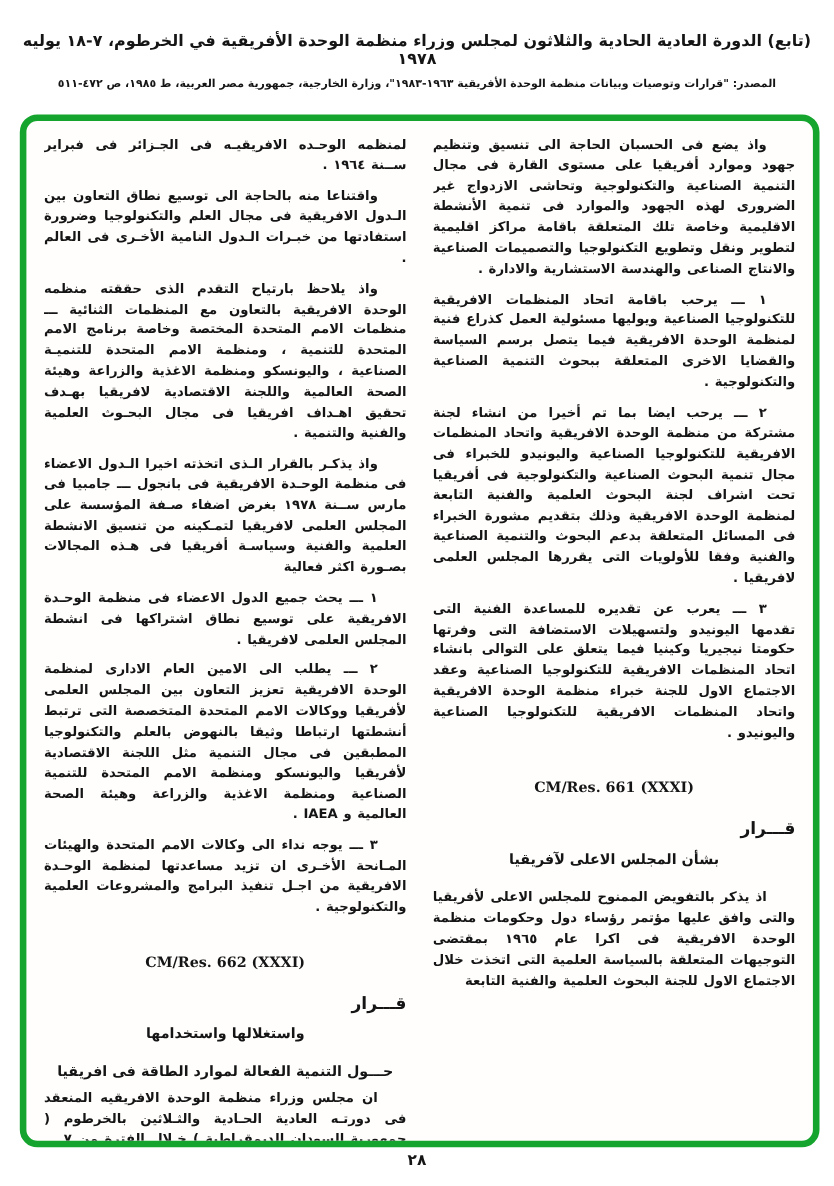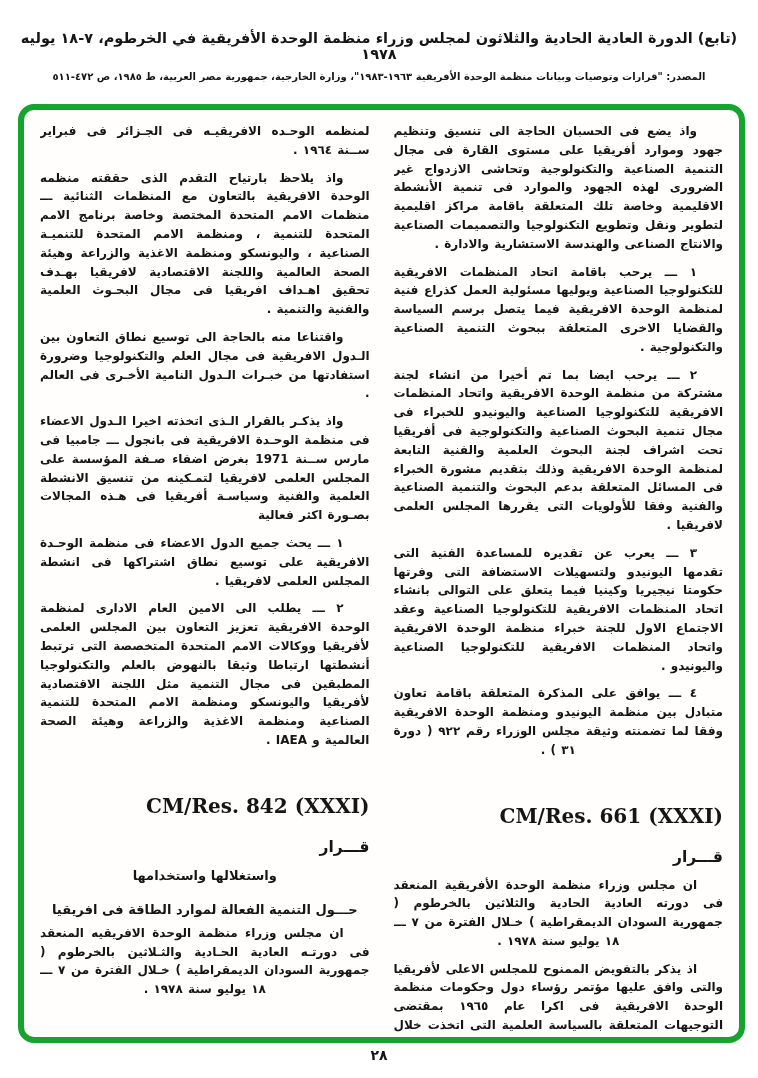--- a/index.html
+++ b/index.html
@@ -62,25 +62,25 @@
     line-height: 18.8px;
     font-weight: bold;
     text-align: justify;
     margin: 0 0 9px 0;
     word-spacing: 1px;
   }
   .para.indent { text-indent: 26px; }
   .para.tlc { text-align-last: center; }
   .res-ref {
     direction: ltr;
-    text-align: right;
+    text-align: center;
     font-family: "DejaVu Serif", serif;
-    font-size: 20px;
+    font-size: 13px;
     font-weight: 600;
-    margin: 44px 0 20px 0;
+    margin: 34px 0 20px 0;
   }
   .res-title {
     text-align: right;
     font-size: 15.5px;
     font-weight: bold;
     margin: 6px 0 10px 0;
   }
   .res-subtitle {
     text-align: center;
     font-size: 13px;
@@ -110,39 +110,39 @@
     <div class="source-line">المصدر: "قرارات وتوصيات وبيانات منظمة الوحدة الأفريقية ١٩٦٣-١٩٨٣"، وزارة الخارجية، جمهورية مصر العربية، ط ١٩٨٥، ص ٤٧٢-٥١١</div>
   </div>
 
   <div class="frame">
 
     <div class="col">
       <p class="para indent">واذ يضع فى الحسبان الحاجة الى تنسيق وتنظيم جهود وموارد أفريقيا على مستوى القارة فى مجال التنمية الصناعية والتكنولوجية وتحاشى الازدواج غير الضرورى لهذه الجهود والموارد فى تنمية الأنشطة الاقليمية وخاصة تلك المتعلقة باقامة مراكز اقليمية لتطوير ونقل وتطويع التكنولوجيا والتصميمات الصناعية والانتاج الصناعى والهندسة الاستشارية والادارة .</p>
       <p class="para indent">١ ـــ يرحب باقامة اتحاد المنظمات الافريقية للتكنولوجيا الصناعية ويوليها مسئولية العمل كذراع فنية لمنظمة الوحدة الافريقية فيما يتصل برسم السياسة والقضايا الاخرى المتعلقة ببحوث التنمية الصناعية والتكنولوجية .</p>
       <p class="para indent">٢ ـــ يرحب ايضا بما تم أخيرا من انشاء لجنة مشتركة من منظمة الوحدة الافريقية واتحاد المنظمات الافريقية للتكنولوجيا الصناعية واليونيدو للخبراء فى مجال تنمية البحوث الصناعية والتكنولوجية فى أفريقيا تحت اشراف لجنة البحوث العلمية والفنية التابعة لمنظمة الوحدة الافريقية وذلك بتقديم مشورة الخبراء فى المسائل المتعلقة بدعم البحوث والتنمية الصناعية والفنية وفقا للأولويات التى يقررها المجلس العلمى لافريقيا .</p>
       <p class="para indent">٣ ـــ يعرب عن تقديره للمساعدة الفنية التى تقدمها اليونيدو ولتسهيلات الاستضافة التى وفرتها حكومتا نيجيريا وكينيا فيما يتعلق على التوالى بانشاء اتحاد المنظمات الافريقية للتكنولوجيا الصناعية وعقد الاجتماع الاول للجنة خبراء منظمة الوحدة الافريقية واتحاد المنظمات الافريقية للتكنولوجيا الصناعية واليونيدو .</p>
-      <p class="para indent tlc">٤ ـــ يوافق على المذكرة المتعلقة باقامة تعاون متبادل بين منظمة اليونيدو ومنظمة الوحدة الافريقية وفقا لما تضمنته وثيقة مجلس الوزراء رقم ٩٢٢ ( دورة ٣١ ) .</p>
 
       <p class="res-ref">CM/Res. 661 (XXXI)</p>
 
       <h2 class="res-title">قـــرار</h2>
+      <h3 class="res-subtitle">بشأن المجلس الاعلى لآفريقيا</h3>
 
-      <p class="para indent tlc">ان مجلس وزراء منظمة الوحدة الأفريقية المنعقد فى دورته العادية الحادية والثلاثين بالخرطوم ( جمهورية السودان الديمقراطية ) خـلال الفترة من ٧ ـــ ١٨ يوليو سنة ١٩٧٨ .</p>
       <p class="para indent">اذ يذكر بالتفويض الممنوح للمجلس الاعلى لأفريقيا والتى وافق عليها مؤتمر رؤساء دول وحكومات منظمة الوحدة الافريقية فى اكرا عام ١٩٦٥ بمقتضى التوجيهات المتعلقة بالسياسة العلمية التى اتخذت خلال الاجتماع الاول للجنة البحوث العلمية والفنية التابعة</p>
     </div>
 
     <div class="col">
       <p class="para">لمنظمه الوحـده الافريقيـه فى الجـزائر فى فبراير ســنة ١٩٦٤ .</p>
+      <p class="para indent">واقتناعا منه بالحاجة الى توسيع نطاق التعاون بين الـدول الافريقية فى مجال العلم والتكنولوجيا وضرورة استفادتها من خبـرات الـدول النامية الأخـرى فى العالم .</p>
       <p class="para indent">واذ يلاحظ بارتياح التقدم الذى حققته منظمه الوحدة الافريقية بالتعاون مع المنظمات الثنائية ـــ منظمات الامم المتحدة المختصة وخاصة برنامج الامم المتحدة للتنمية ، ومنظمة الامم المتحدة للتنميـة الصناعية ، واليونسكو ومنظمة الاغذية والزراعة وهيئة الصحة العالمية واللجنة الاقتصادية لافريقيا بهـدف تحقيق اهـداف افريقيا فى مجال البحـوث العلمية والفنية والتنمية .</p>
-      <p class="para indent">واقتناعا منه بالحاجة الى توسيع نطاق التعاون بين الـدول الافريقية فى مجال العلم والتكنولوجيا وضرورة استفادتها من خبـرات الـدول النامية الأخـرى فى العالم .</p>
-      <p class="para indent">واذ يذكـر بالقرار الـذى اتخذته اخيرا الـدول الاعضاء فى منظمة الوحـدة الافريقية فى بانجول ـــ جامبيا فى مارس ســنة 1971 بغرض اضفاء صـفة المؤسسة على المجلس العلمى لافريقيا لتمـكينه من تنسيق الانشطة العلمية والفنية وسياسـة أفريقيا فى هـذه المجالات بصـورة اكثر فعالية</p>
+      <p class="para indent">واذ يذكـر بالقرار الـذى اتخذته اخيرا الـدول الاعضاء فى منظمة الوحـدة الافريقية فى بانجول ـــ جامبيا فى مارس ســنة ١٩٧٨ بغرض اضفاء صـفة المؤسسة على المجلس العلمى لافريقيا لتمـكينه من تنسيق الانشطة العلمية والفنية وسياسـة أفريقيا فى هـذه المجالات بصـورة اكثر فعالية</p>
       <p class="para indent">١ ـــ يحث جميع الدول الاعضاء فى منظمة الوحـدة الافريقية على توسيع نطاق اشتراكها فى انشطة المجلس العلمى لافريقيا .</p>
       <p class="para indent">٢ ـــ يطلب الى الامين العام الادارى لمنظمة الوحدة الافريقية تعزيز التعاون بين المجلس العلمى لأفريقيا ووكالات الامم المتحدة المتخصصة التى ترتبط أنشطتها ارتباطا وثيقا بالنهوض بالعلم والتكنولوجيا المطبقين فى مجال التنمية مثل اللجنة الاقتصادية لأفريقيا واليونسكو ومنظمة الامم المتحدة للتنمية الصناعية ومنظمة الاغذية والزراعة وهيئة الصحة العالمية و IAEA .</p>
+      <p class="para indent">٣ ـــ يوجه نداء الى وكالات الامم المتحدة والهيئات المـانحة الأخـرى ان تزيد مساعدتها لمنظمة الوحـدة الافريقية من اجـل تنفيذ البرامج والمشروعات العلمية والتكنولوجية .</p>
 
-      <p class="res-ref">CM/Res. 842 (XXXI)</p>
+      <p class="res-ref">CM/Res. 662 (XXXI)</p>
 
       <h2 class="res-title">قـــرار</h2>
       <h3 class="res-subtitle">واستغلالها واستخدامها</h3>
       <h3 class="res-subtitle two-line">حـــول التنمية الفعالة لموارد الطاقة فى افريقيا</h3>
 
       <p class="para indent tlc">ان مجلس وزراء منظمة الوحدة الافريقيه المنعقد فى دورتـه العادية الحـادية والثـلاثين بالخرطوم ( جمهورية السودان الديمقراطية ) خـلال الفترة من ٧ ـــ ١٨ يوليو سنة ١٩٧٨ .</p>
     </div>
 
   </div>
 

